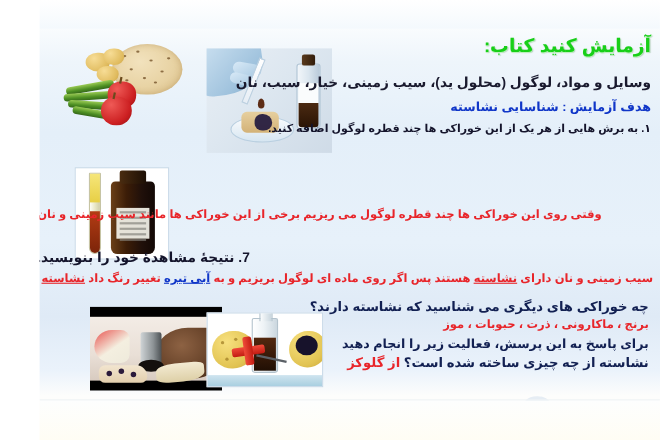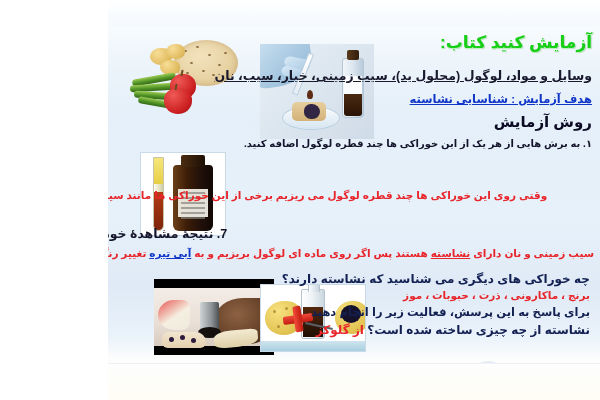--- a/index.html
+++ b/index.html
@@ -5,21 +5,21 @@
 <style>
   html,body{margin:0;padding:0;}
   body{
     width:600px;height:400px;
     font-family:"Liberation Sans","DejaVu Sans",sans-serif;
     background:#ffffff;
     overflow:hidden;
   }
   .slide{
     position:relative;
-    width:492px;height:400px;
+    width:564px;height:400px;
     background:
       linear-gradient(to bottom,
         #ffffff 0%,
         #fbfdfe 5%,
         #eef5fb 14%,
         #e4eff9 30%,
         #e7f1fa 55%,
         #dfeaf6 72%,
         #eaf2fb 84%,
         #fdfdfc 90%,
@@ -57,21 +57,20 @@
     color:#18cf18;
     font-weight:bold;font-size:17px;
     text-shadow:0 1px 0 #bdf0bd, 1px 1px 1px rgba(0,90,0,.25);
     margin:0 0 14px 0;
     letter-spacing:.4px;
   }
   .line{
     font-size:12.5px;font-weight:bold;color:#1a1a2e;
     line-height:19px;margin:0 0 4px 0;
     white-space:nowrap;
-    text-decoration:underline;
   }
   .sub-blue{color:#1036c8;font-size:11.5px;}
   .head2{font-size:15px;font-weight:bold;color:#0a0a23;margin:2px 0 7px 0;}
   .step{font-size:10px;font-weight:bold;color:#14142b;margin:0 0 6px 0;}
   .q{font-size:12px;font-weight:bold;color:#122052;margin:4px 0 3px 0;}
   .ans{color:#e8252a;font-size:10.5px;font-weight:bold;margin:0 0 4px 0;}
   u.red{color:#e8252a;text-decoration:underline;}
   u.blue{color:#1036c8;text-decoration:underline;}
   .inline-red{color:#e8252a;}
 
@@ -375,21 +374,20 @@
   </div>
 
   <div class="textcol">
 
     <div class="title">آزمایش کنید کتاب:</div>
 
     <div class="line">وسایل و مواد، لوگول (محلول ید)، سیب زمینی، خیار، سیب، نان</div>
 
     <div class="line sub-blue">هدف آزمایش : شناسایی نشاسته</div>
 
-    <div class="head2">روش آزمایش</div>
 
     <div class="step">۱. به برش هایی از هر یک از این خوراکی ها چند قطره لوگول اضافه کنید.</div>
   </div>
 
   <div class="wideline" style="top:189px">وقتی روی این خوراکی ها چند قطره لوگول می ریزیم برخی از این خوراکی ها مانند سیب زمینی و نان</div>
 
   <div class="wideline" style="top:226px;color:#14142b;font-size:12.5px;">7. نتیجهٔ مشاهدهٔ خود را بنویسید.</div>
 
   <div class="wideline" style="top:247px;right:6px;"><span>سیب زمینی و نان دارای </span><u class="red">نشاسته</u><span> هستند پس اگر روی ماده ای لوگول بریزیم و به </span><u class="blue">آبی تیره</u><span> تغییر رنگ داد </span><u class="red">نشاسته</u><span> دارد.</span></div>
 

